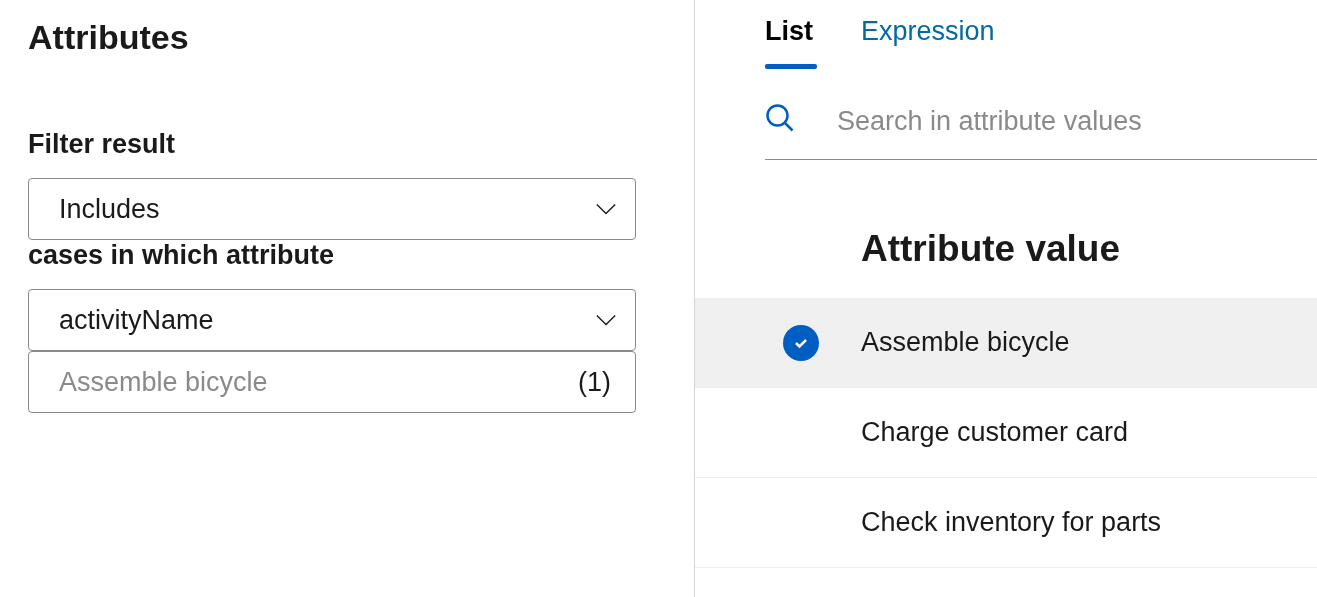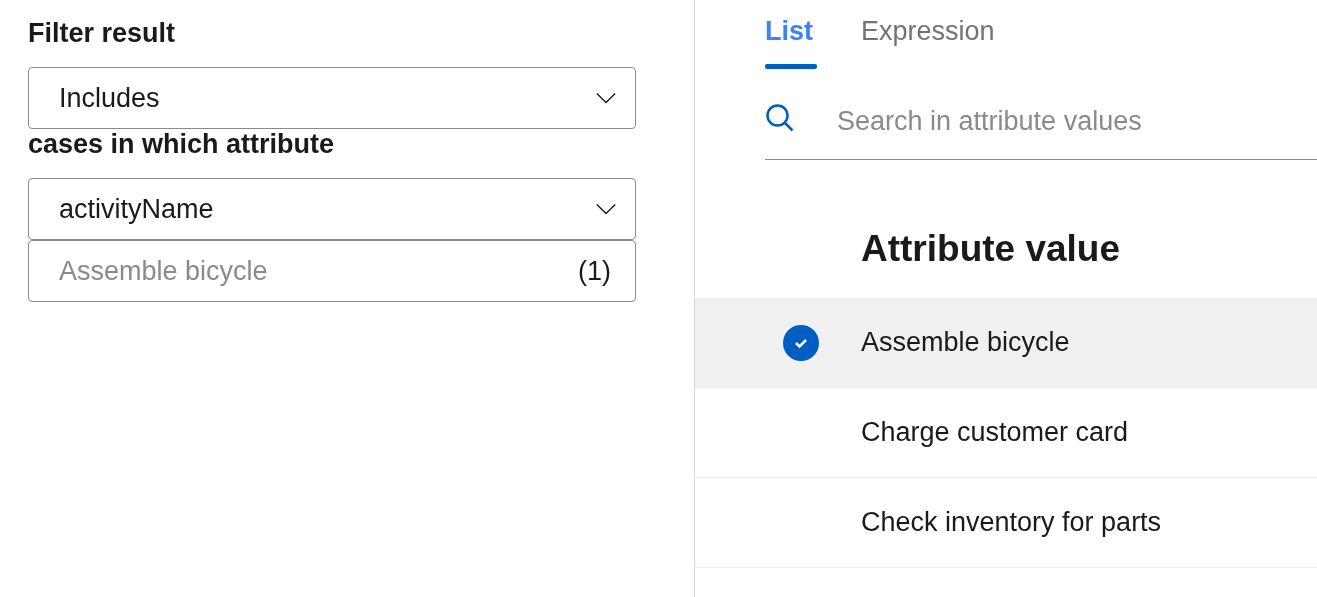--- a/index.html
+++ b/index.html
@@ -90,28 +90,28 @@
 
     
     .tabs {
       display: flex;
       gap: 48px;
       padding-left: 70px;
       align-items: flex-start;
     }
     .tab {
       font-size: 27px;
-      color: #737373;
+      color: #0369a1;
       cursor: pointer;
       padding-bottom: 22px;
       position: relative;
     }
     .tab.active {
       font-weight: 700;
-      color: #3b82f6;
+      color: #000000;
     }
     .tab.active::after {
       content: "";
       position: absolute;
       bottom: 0;
       left: 0;
       width: 52px;
       height: 5px;
       background: #005ec2;
       border-radius: 2px;
@@ -182,20 +182,21 @@
     }
     .value-text {
       font-size: 27px;
       color: #1a1a1a;
     }
   </style>
 </head>
 <body>
 
 <div class="left-panel">
+  <h1 class="page-title">Attributes</h1>
 
   <div class="field-group">
     <label class="field-label">Filter result</label>
     <div class="dropdown">
       <span class="dropdown-value">Includes</span>
       <span class="chevron-down">
         <svg viewBox="0 0 24 14" fill="none" stroke="#1a1a1a" stroke-width="1.5">
             <path d="M2 2 L12 12 L22 2"></path>
           </svg>
       </span>

